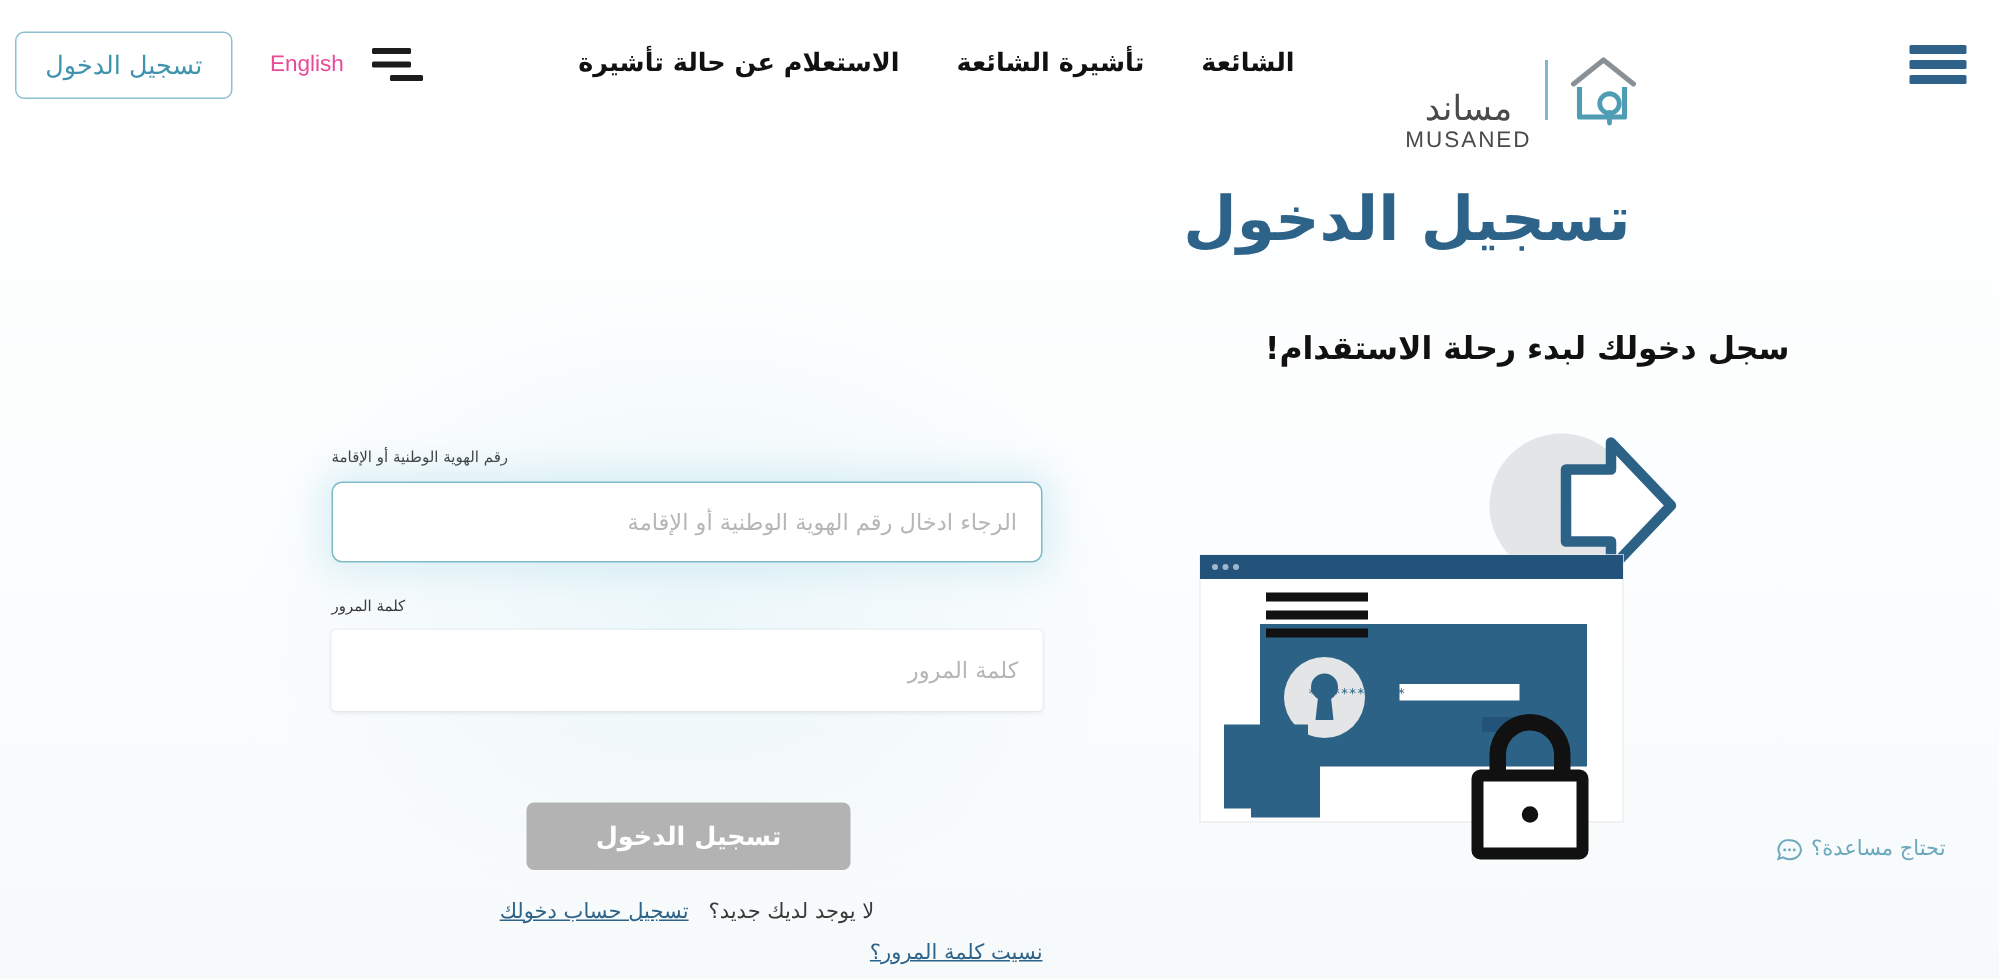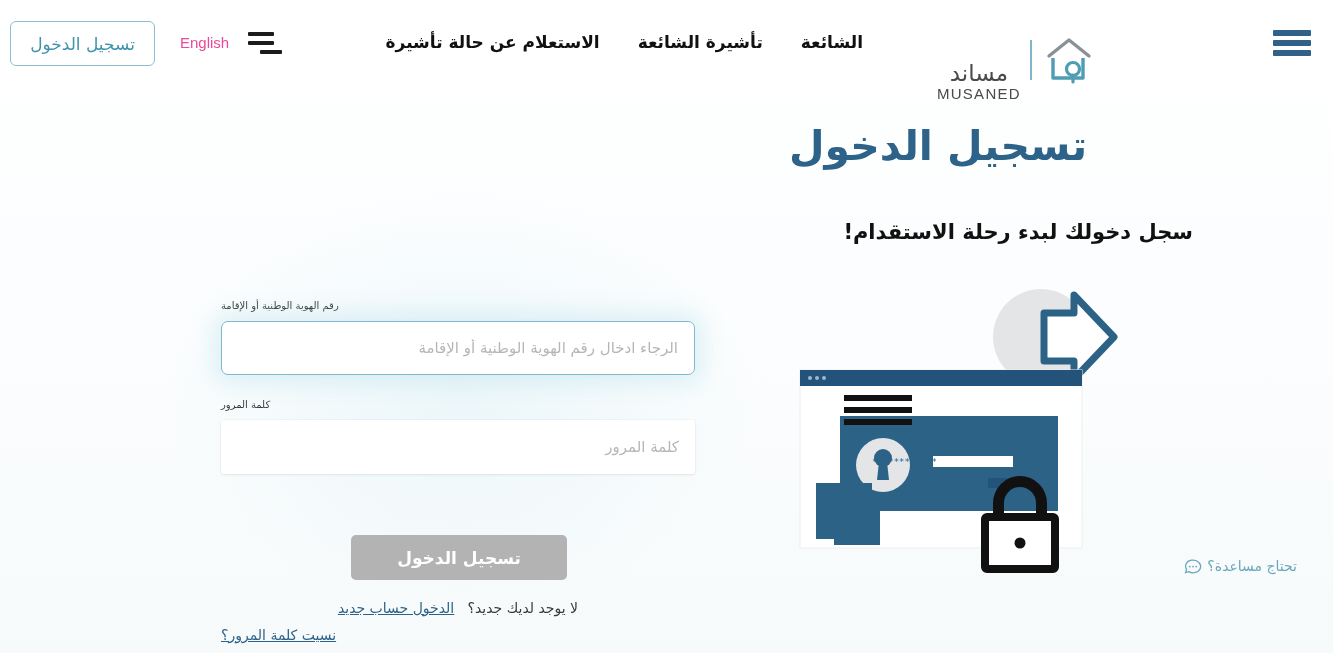--- a/index.html
+++ b/index.html
@@ -156,21 +156,21 @@
   .signup-row {
     position: absolute; left: 221px; top: 600px;
     width: 474px; text-align: center; direction: rtl;
     font-size: 14px; color: #3a3a3a;
   }
   .signup-row a, .forgot-row a {
     color: #2e6389; text-decoration: underline; cursor: pointer;
   }
   .forgot-row {
     position: absolute; left: 221px; top: 627px;
-    width: 474px; text-align: left; direction: rtl; font-size: 14px;
+    width: 474px; text-align: right; direction: rtl; font-size: 14px;
   }
 </style>
 </head>
 <body>
 
 <div class="page">
 
   <div class="header">
 
     <div class="hdr-hamburger">
@@ -266,20 +266,20 @@
     <div class="field-gap"></div>
     <label class="field-label">كلمة المرور</label>
     <input class="inp plain" type="password" placeholder="كلمة المرور" style="">
   </div>
 
   <button class="submit-btn">تسجيل الدخول</button>
 
   <div class="signup-row">
     <span>لا يوجد لديك جديد؟</span>
     &nbsp;
-    <a>الدخول حساب جديد</a>
+    <a>تسجيل حساب دخولك</a>
   </div>
 
   <div class="forgot-row">
     <a>نسيت كلمة المرور؟</a>
   </div>
 
 </div>
 
 </body></html>

